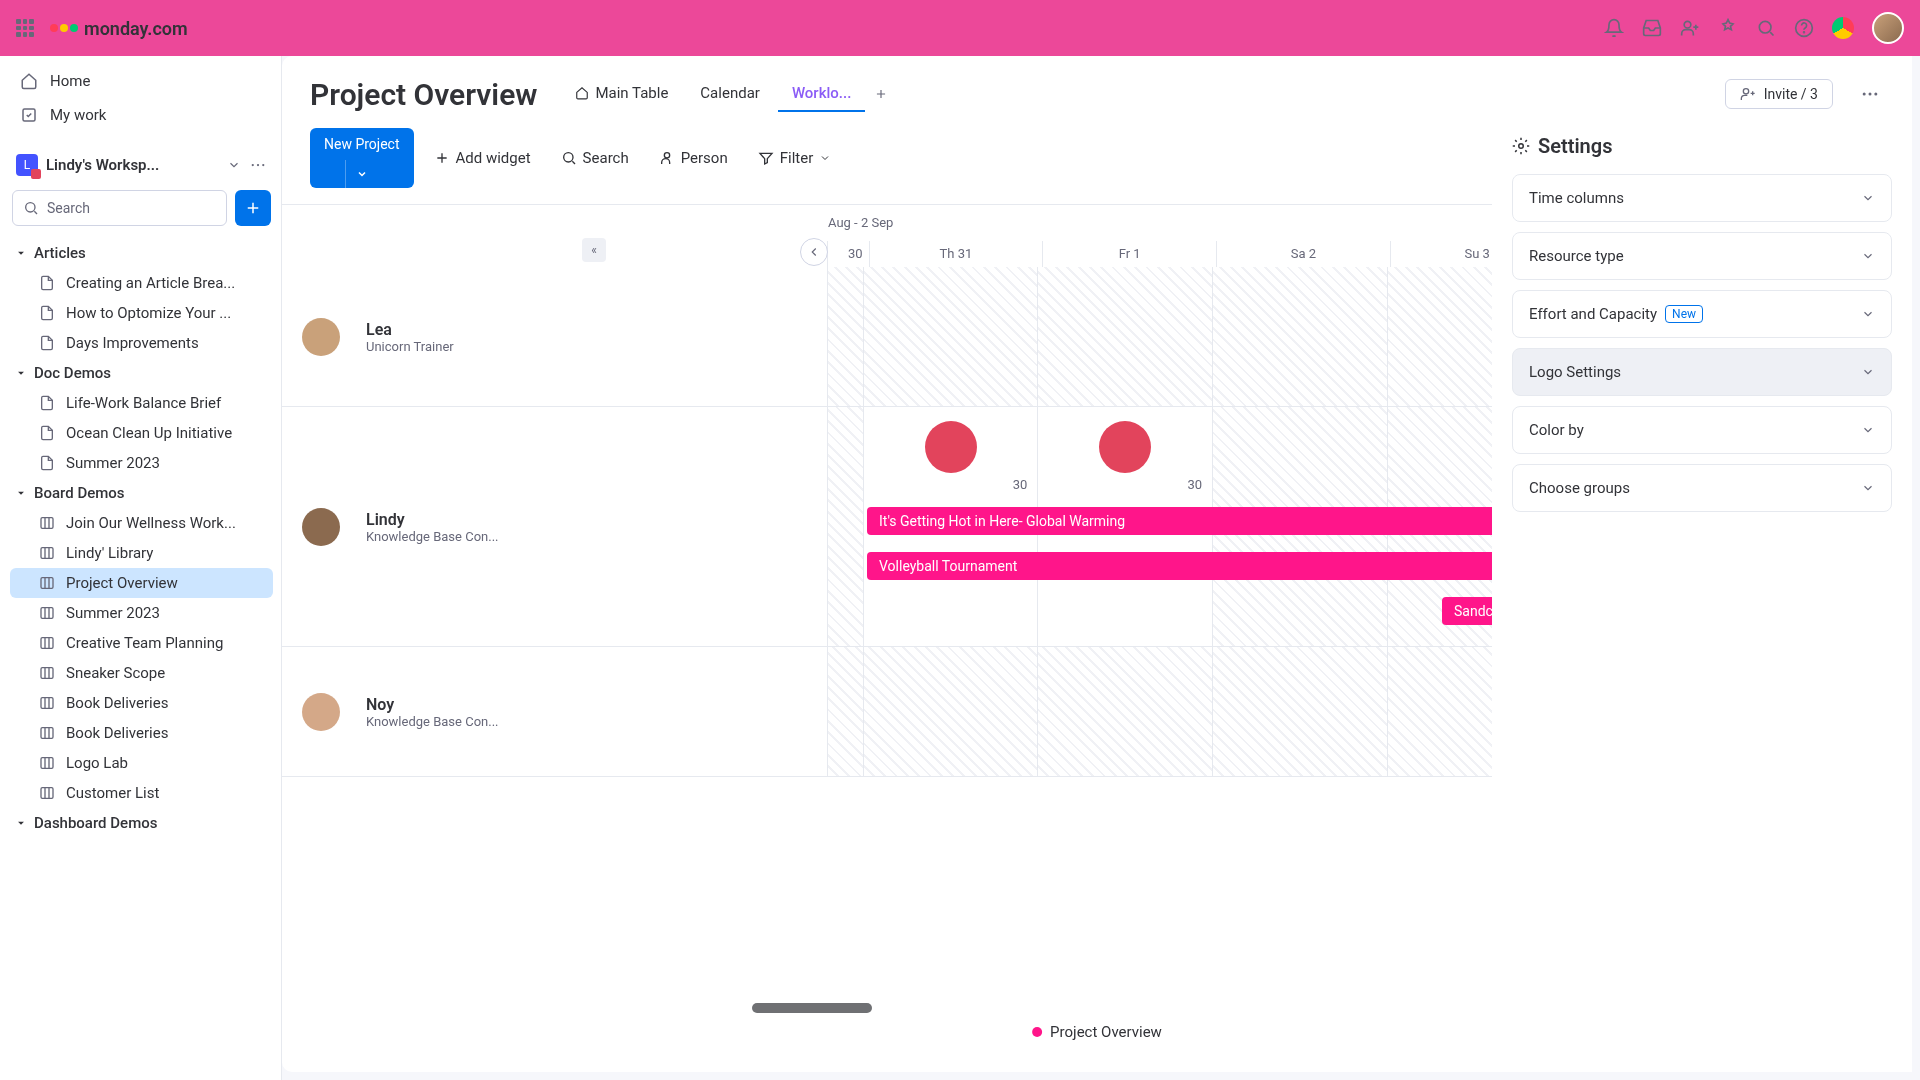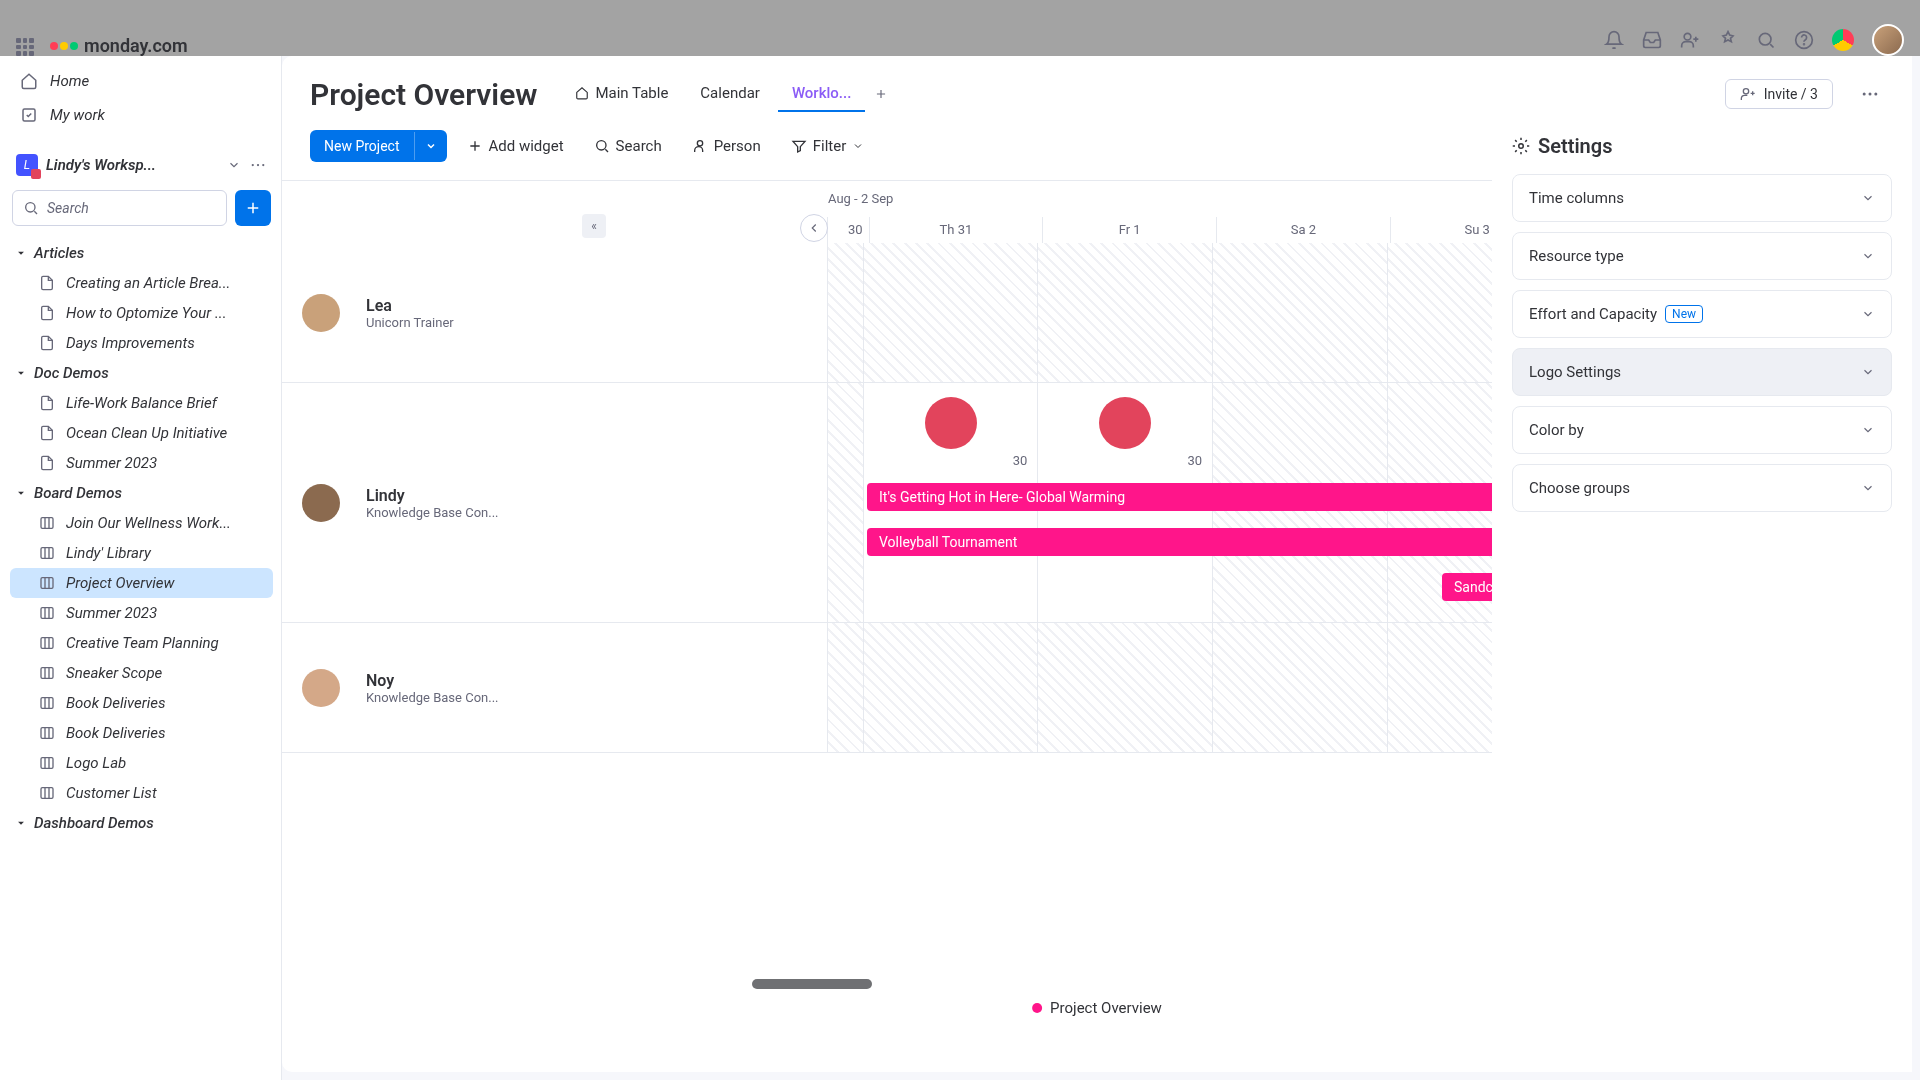--- a/index.html
+++ b/index.html
@@ -1,27 +1,27 @@
 <!DOCTYPE html>
 <html><head>
 <meta charset="utf-8">
 <style>
 * { box-sizing: border-box; margin: 0; padding: 0; font-family: -apple-system, BlinkMacSystemFont, "Segoe UI", Roboto, sans-serif; }
 body { width: 1920px; height: 1080px; background: #f6f7fb; overflow: hidden; color: #323338; transform-origin: top left; }
-.topbar { height: 56px; display: flex; align-items: flex-end; padding: 0 16px; background: #a3a3a3; }
+.topbar { height: 56px; display: flex; align-items: center; padding: 0 16px; background: #ec4899; }
 .apps-grid { width: 18px; height: 18px; display: grid; grid-template-columns: repeat(3,1fr); grid-template-rows: repeat(3,1fr); gap: 2px; margin-right: 16px; cursor: pointer; }
 .apps-grid span { background: #676879; border-radius: 1px; }
 .logo { display: flex; align-items: center; gap: 6px; font-weight: 600; font-size: 18px; }
 .logo-dots { display: flex; gap: 2px; }
 .logo-dots span { width: 8px; height: 8px; border-radius: 50%; }
 .topbar-right { margin-left: auto; display: flex; align-items: center; gap: 18px; }
 .top-icon { width: 20px; height: 20px; color: #676879; cursor: pointer; display:flex; align-items:center; justify-content:center; }
 .avatar-top { width: 32px; height: 32px; border-radius: 50%; background: linear-gradient(135deg,#c9a17a,#8b6a4f); border: 2px solid #fff; }
 .layout { display: flex; height: calc(1080px - 56px); }
-.sidebar { width: 282px; background: #fff; border-right: 1px solid #e6e9ef; padding: 8px 8px 8px 10px; overflow: hidden; position: relative; font-style: italic; }
+.sidebar { width: 282px; background: #fff; border-right: 1px solid #e6e9ef; padding: 8px 8px 8px 10px; overflow: hidden; position: relative; }
 .nav-item { display: flex; align-items: center; gap: 12px; padding: 8px 10px; border-radius: 6px; cursor: pointer; color: #323338; font-size: 15px; }
 .ws-header { display: flex; align-items: center; gap: 8px; padding: 10px 6px; margin-top: 12px; }
 .ws-badge { width: 22px; height: 22px; background: #4353ff; color: #fff; border-radius: 4px; font-size: 12px; display:flex; align-items:center; justify-content:center; position:relative; }
 .ws-badge::after { content:""; position:absolute; right:-3px; bottom:-3px; width:10px; height:10px; background:#e2445c; border-radius:2px; }
 .ws-name { font-weight: 600; font-size: 15px; flex:1; white-space:nowrap; overflow:hidden; text-overflow:ellipsis; }
 .search-row { display:flex; gap:8px; padding: 4px 2px 12px; }
 .search-box { flex:1; display:flex; align-items:center; gap:8px; border:1px solid #d0d4e4; border-radius:6px; padding:6px 10px; color:#676879; font-size:14px; }
 .add-btn { width:36px; height:36px; background:#0073ea; border-radius:6px; color:#fff; display:flex; align-items:center; justify-content:center; cursor:pointer; }
 .tree { font-size: 15px; }
 .tree-section { display:flex; align-items:center; gap:6px; padding:6px 4px; cursor:pointer; font-weight:500; }
@@ -34,21 +34,21 @@
 .title-row { display:flex; align-items:center; gap:24px; }
 .board-title { font-size: 30px; font-weight: 600; }
 .tabs { display:flex; align-items:center; gap: 4px; }
 .tab { display:flex; align-items:center; gap:6px; padding: 8px 14px; font-size:15px; color:#323338; cursor:pointer; border-bottom: 2px solid transparent; }
 .tab.active { border-bottom-color:#0073ea; color:#8b5cf6; font-weight:500; }
 .tab-add { width:24px; height:24px; display:flex; align-items:center; justify-content:center; color:#676879; cursor:pointer; }
 .head-right { margin-left:auto; display:flex; align-items:center; gap:23px; }
 .invite-btn { display:flex; align-items:center; gap:8px; border:1px solid #d0d4e4; padding:6px 14px; border-radius:6px; font-size:14px; cursor:pointer; }
 .dots-btn { width:28px; height:28px; display:flex; align-items:center; justify-content:center; cursor:pointer; color:#676879; }
 .toolbar { display:flex; align-items:center; gap:10px; padding: 16px 28px; border-bottom:1px solid #e6e9ef; }
-.new-btn { background:#0073ea; color:#fff; border-radius:6px; display:flex; align-items:center; }
+.new-btn { background:#0073ea; color:#fff; border-radius:6px; display:flex; align-items:center;flex-direction:column; }
 .new-btn .lbl { padding:8px 14px; font-size:14px; }
 .new-btn .chev { padding:8px 10px; border-left:1px solid rgba(255,255,255,0.3); display:flex; }
 .tool { display:flex; align-items:center; gap:6px; padding:6px 10px; border-radius:6px; cursor:pointer; font-size:15px; color:#323338; }
 .tool.square { width:36px; height:36px; justify-content:center; padding:0; }
 .tool.active-tool { background:#cce5ff; }
 .tool .chev-sm { width:12px; height:12px; }
 .days-sel { border:1px solid #d0d4e4; border-radius:6px; padding:6px 14px; display:flex; align-items:center; gap:24px; font-size:15px; }
 .workload { position:relative; height: calc(100% - 170px); }
 .week-label { position:absolute; top: 10px; left: 546px; font-size:13px; color:#676879; }
 .week-label-right { position:absolute; top:10px; right: 20px; font-size:15px; color:#676879; }

